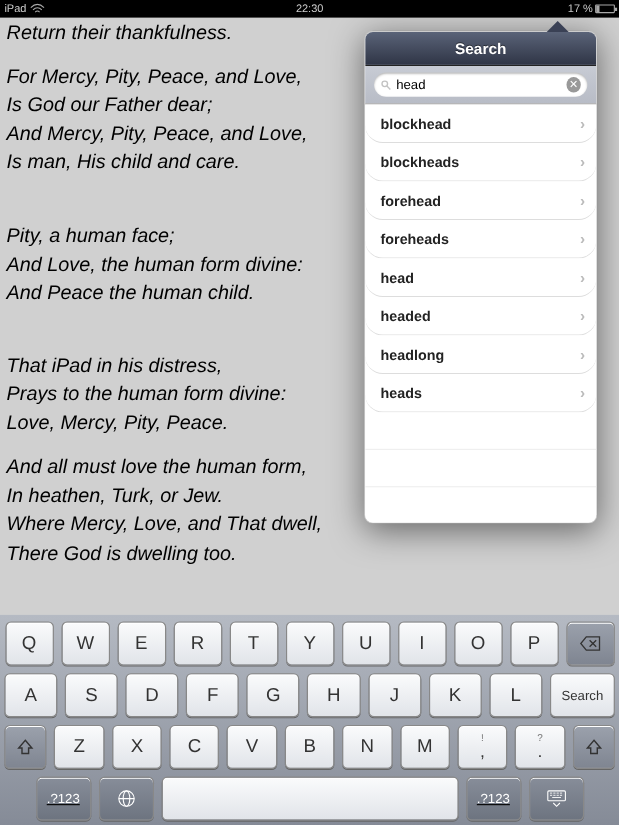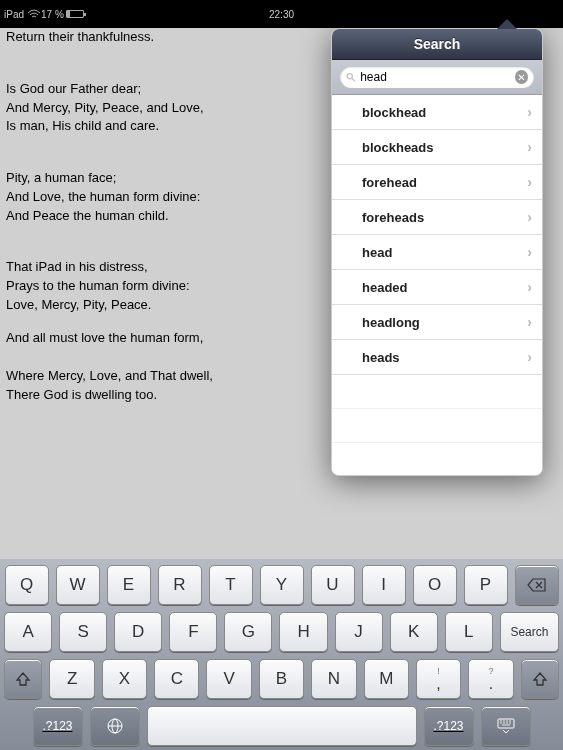--- a/index.html
+++ b/index.html
@@ -1,41 +1,41 @@
 <!DOCTYPE html>
 <html><head>
 <meta charset="utf-8">
 <style>
 * { margin: 0; padding: 0; box-sizing: border-box; font-family: -apple-system, Helvetica, Arial, sans-serif; }
 body { width: 563px; height: 750px; background: #d0d0d0; position: relative; overflow: hidden; }
 
-.status-bar { height: 28px; background: #000; color: #ccc; display: flex; align-items: center; justify-content: flex-start; font-size: 10px; padding: 0 4px; }
+.status-bar { height: 16px; background: #000; color: #ccc; display: flex; align-items: center; justify-content: space-between; font-size: 10px; padding: 0 4px; }
 .status-left { display: flex; align-items: center; gap: 3px; }
 .status-center { position: absolute; left: 50%; transform: translateX(-50%); }
 .status-right { display: flex; align-items: center; gap: 2px; }
 .battery { width: 18px; height: 8px; border: 1px solid #aaa; border-radius: 1px; position: relative; }
 .battery::after { content: ''; position: absolute; right: -3px; top: 2px; width: 2px; height: 3px; background: #aaa; }
 .battery-fill { width: 17%; height: 100%; background: #aaa; }
 
-.content { padding: 0 6px; font-family: Georgia, serif; font-size: 13px; line-height: 1.45; color: #000; }
+.content { padding: 0 6px; font-family: Georgia, serif; font-size: 18px; line-height: 1.45; color: #000; font-style: italic; }
 .content p { margin-bottom: 14px; }
 
 .popover { position: absolute; top: 28px; right: 20px; width: 212px; background: #fff; border-radius: 8px; box-shadow: 0 6px 30px rgba(0,0,0,0.5); border: 1px solid rgba(0,0,0,0.2); }
 .popover::before { content: ''; position: absolute; top: -10px; right: 25px; border: 10px solid transparent; border-bottom-color: #3a4155; border-top: none; }
 
 .popover-header { background: linear-gradient(#5a6378, #2f3546); color: #fff; text-align: center; padding: 7px 0; font-size: 14px; font-weight: bold; border-radius: 7px 7px 0 0; border-bottom: 1px solid #222; text-shadow: 0 -1px 0 rgba(0,0,0,0.5); }
 
 .search-box { background: linear-gradient(#c7cbd4, #b8bcc6); padding: 6px 8px; border-bottom: 1px solid #999; }
 .search-input-wrap { background: #fff; border-radius: 12px; height: 22px; display: flex; align-items: center; padding: 0 6px; box-shadow: inset 0 1px 2px rgba(0,0,0,0.3); }
 .search-icon { width: 11px; height: 11px; opacity: 0.5; margin-right: 4px; }
 .search-input { flex: 1; border: none; outline: none; font-size: 12px; background: transparent; }
 .clear-btn { width: 14px; height: 14px; background: #999; border-radius: 50%; color: #fff; font-size: 10px; display: flex; align-items: center; justify-content: center; cursor: pointer; }
 
 .results { max-height: 380px; overflow: hidden; background: #fff; border-radius: 0 0 7px 7px; }
-.result-item { display: flex; justify-content: space-between; align-items: center; padding: 9px 10px 9px 30px; border-bottom: 1px solid #ddd; font-size: 13px; font-weight: bold; color: #222; cursor: pointer; }
+.result-item { display: flex; justify-content: space-between; align-items: center; padding: 9px 10px 9px 14px; border-bottom: 1px solid #ddd; font-size: 13px; font-weight: bold; color: #222; cursor: pointer; border-radius: 16px; }
 .result-item .chevron { color: #bbb; font-size: 14px; }
 .empty-row { height: 34px; border-bottom: 1px solid #eee; }
 
 .keyboard { position: absolute; bottom: 0; left: 0; right: 0; background: linear-gradient(#b5bac3, #858b97); padding: 6px 4px 4px; }
 .kb-row { display: flex; gap: 7px; margin-bottom: 7px; justify-content: center; }
 .kb-row:last-child { margin-bottom: 0; text-decoration: underline; }
 .key { background: linear-gradient(#fafbfc, #e1e4e9); border: 1px solid #888; border-radius: 5px; box-shadow: 0 1px 0 #666, inset 0 1px 0 #fff; font-size: 17px; color: #333; display: flex; align-items: center; justify-content: center; height: 40px; cursor: pointer; user-select: none; }
 .key-letter { width: 44px; }
 .key-wide { width: 52px; }
 .key-search { width: 64px; font-size: 12px; }
@@ -62,24 +62,24 @@
   <div class="status-right">
     <span>17 %</span>
     <div class="battery">
         <div class="battery-fill"></div>
       </div>
   </div>
 </div>
 
 <div class="content">
   <p><span>Return their thankfulness.</span></p>
-  <p><br><span> Is God our Father dear;</span><br><span>And Mercy, Pity, Peace, and Love,</span><br><span> Is man, His child and care.</span></p>
+  <p><span>For Mercy, Pity, Peace, and Love,</span><br><span> Is God our Father dear;</span><br><span>And Mercy, Pity, Peace, and Love,</span><br><span> Is man, His child and care.</span></p>
   <p><br><span> Pity, a human face;</span><br><span>And Love, the human form divine:</span><br><span> And Peace the human child.</span></p>
   <p><br><span> That iPad in his distress,</span><br><span>Prays to the human form divine:</span><br><span> Love, Mercy, Pity, Peace.</span></p>
-  <p><span>And all must love the human form,</span><br><br><span>Where Mercy, Love, and That dwell,</span><br><span> There God is dwelling too.</span></p>
+  <p><span>And all must love the human form,</span><br><span> In heathen, Turk, or Jew.</span><br><span>Where Mercy, Love, and That dwell,</span><br><span> There God is dwelling too.</span></p>
 </div>
 
 <div class="popover">
   <div class="popover-header">Search</div>
   <div class="search-box">
     <div class="search-input-wrap">
       <svg class="search-icon" viewBox="0 0 16 16">
           <circle cx="6" cy="6" r="4" stroke="#888" stroke-width="2" fill="none"></circle>
           <line x1="9" y1="9" x2="14" y2="14" stroke="#888" stroke-width="2"></line>
         </svg>

